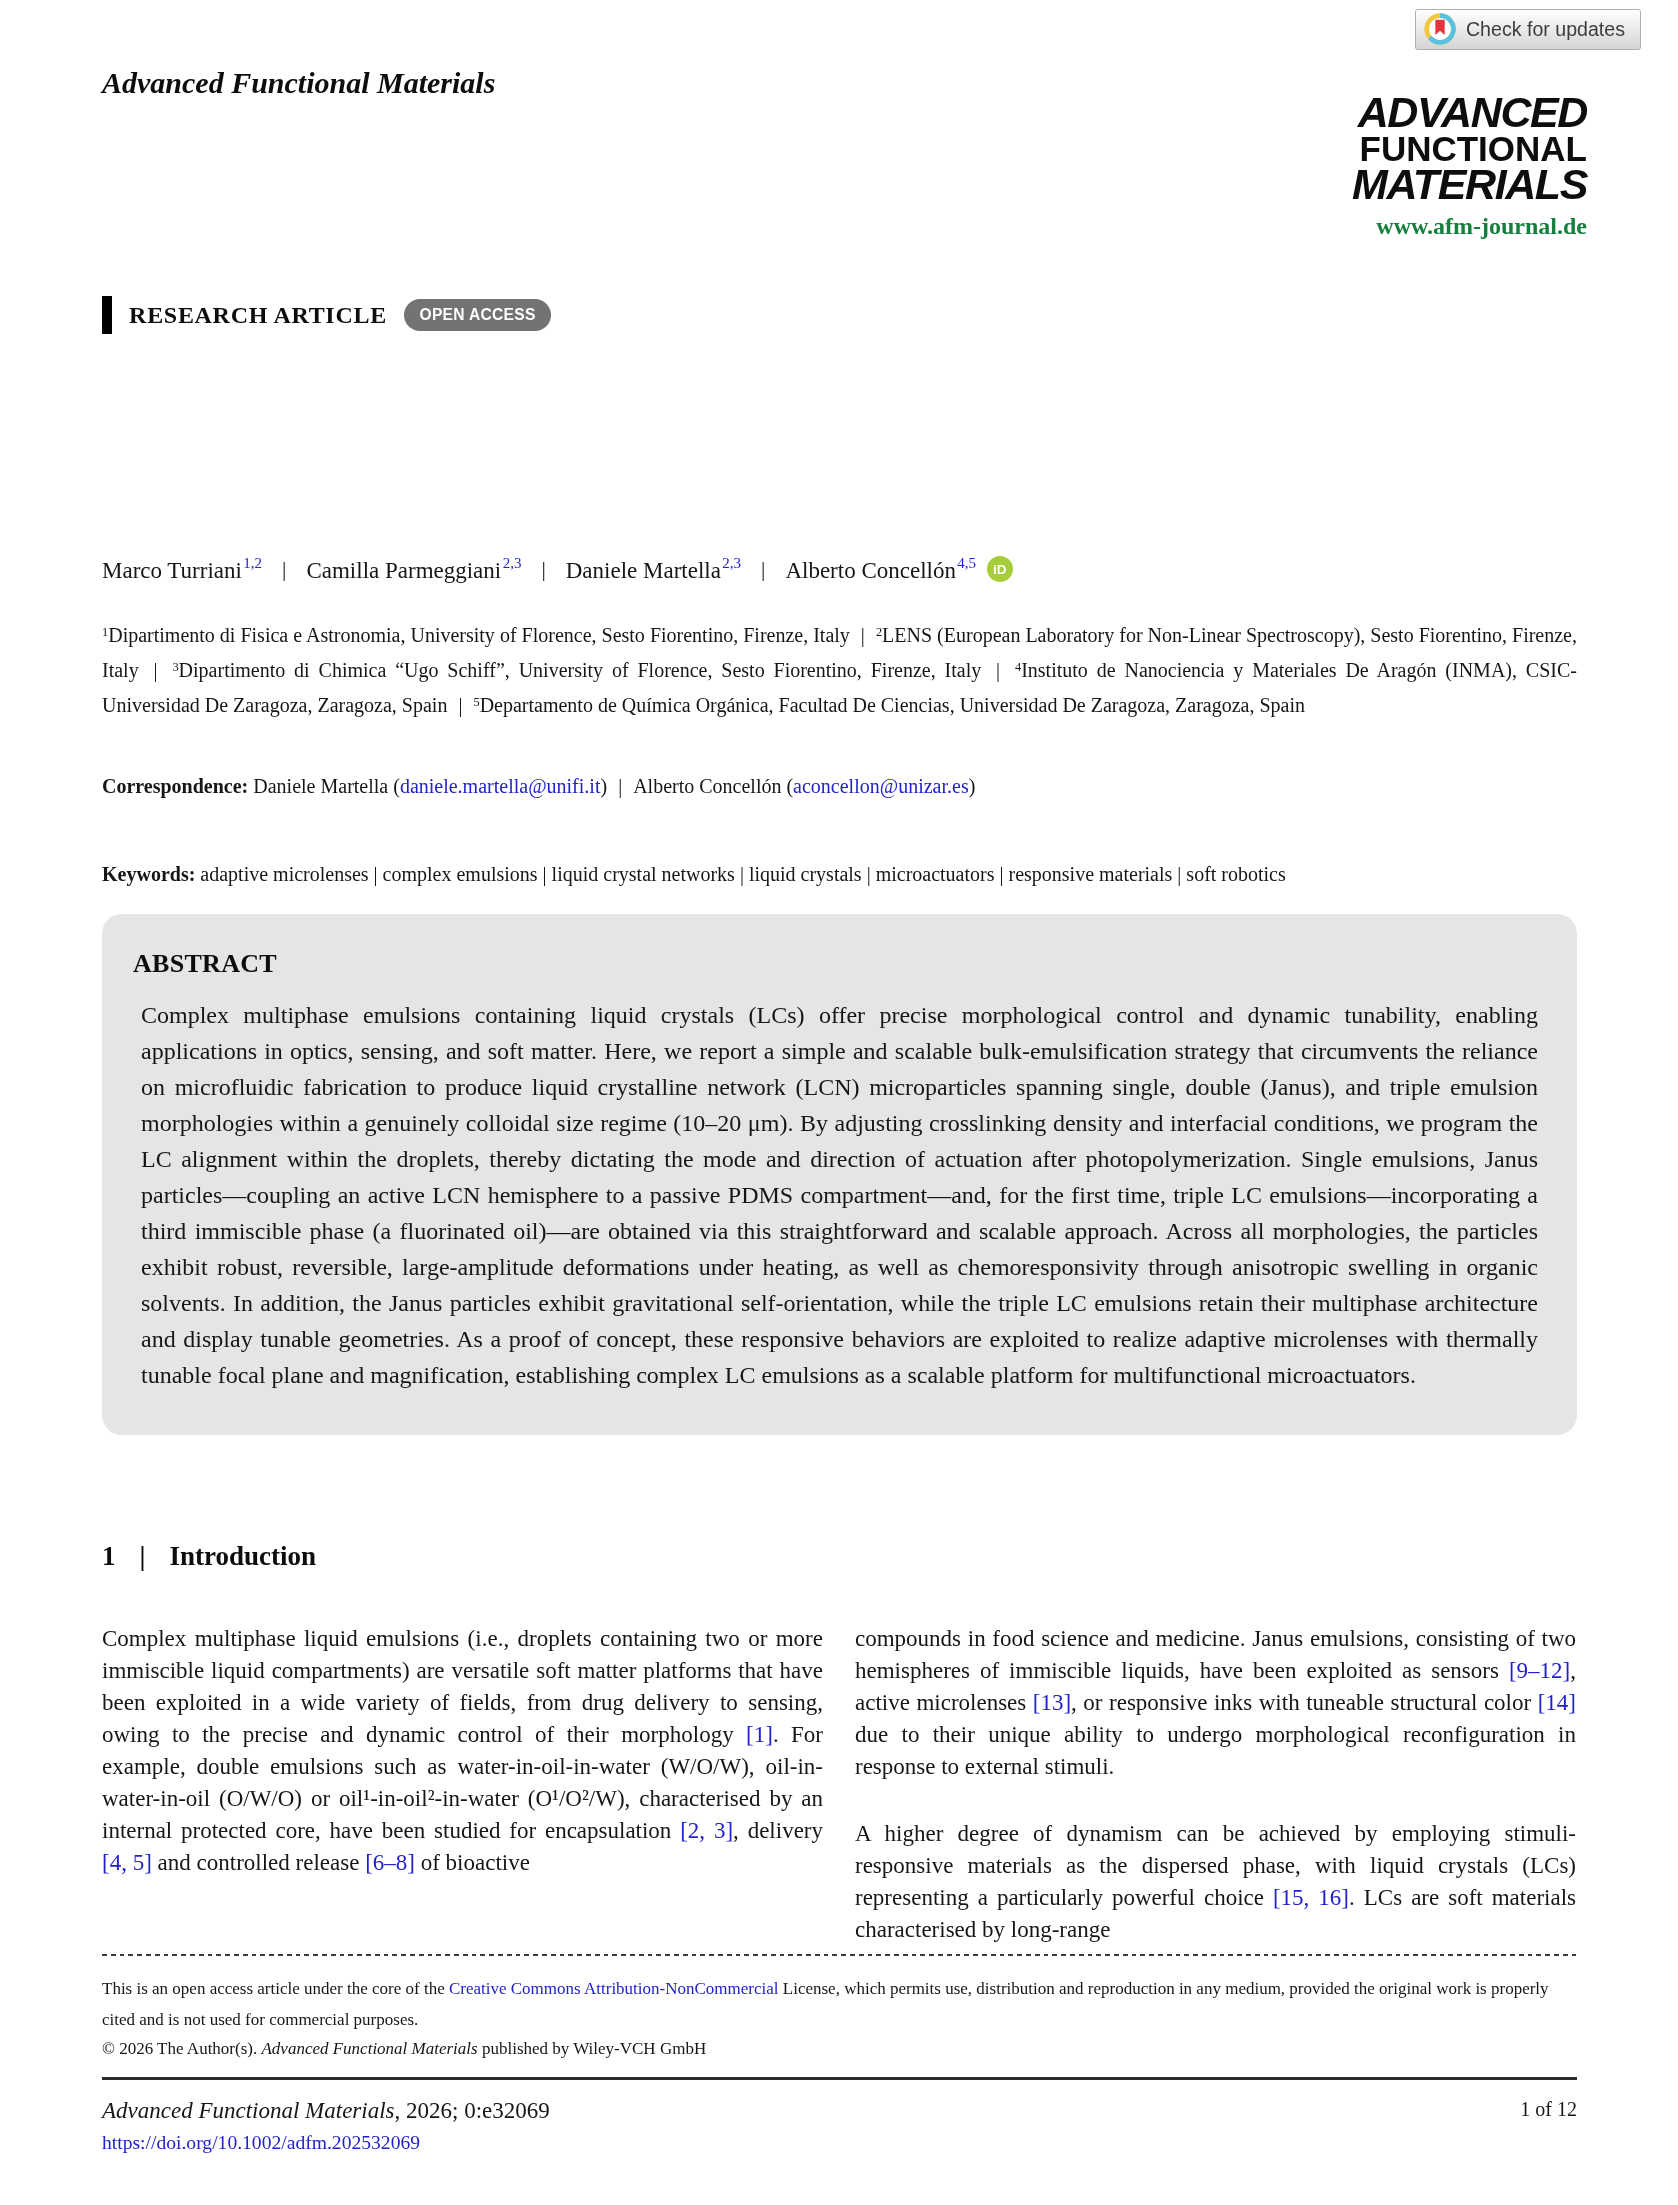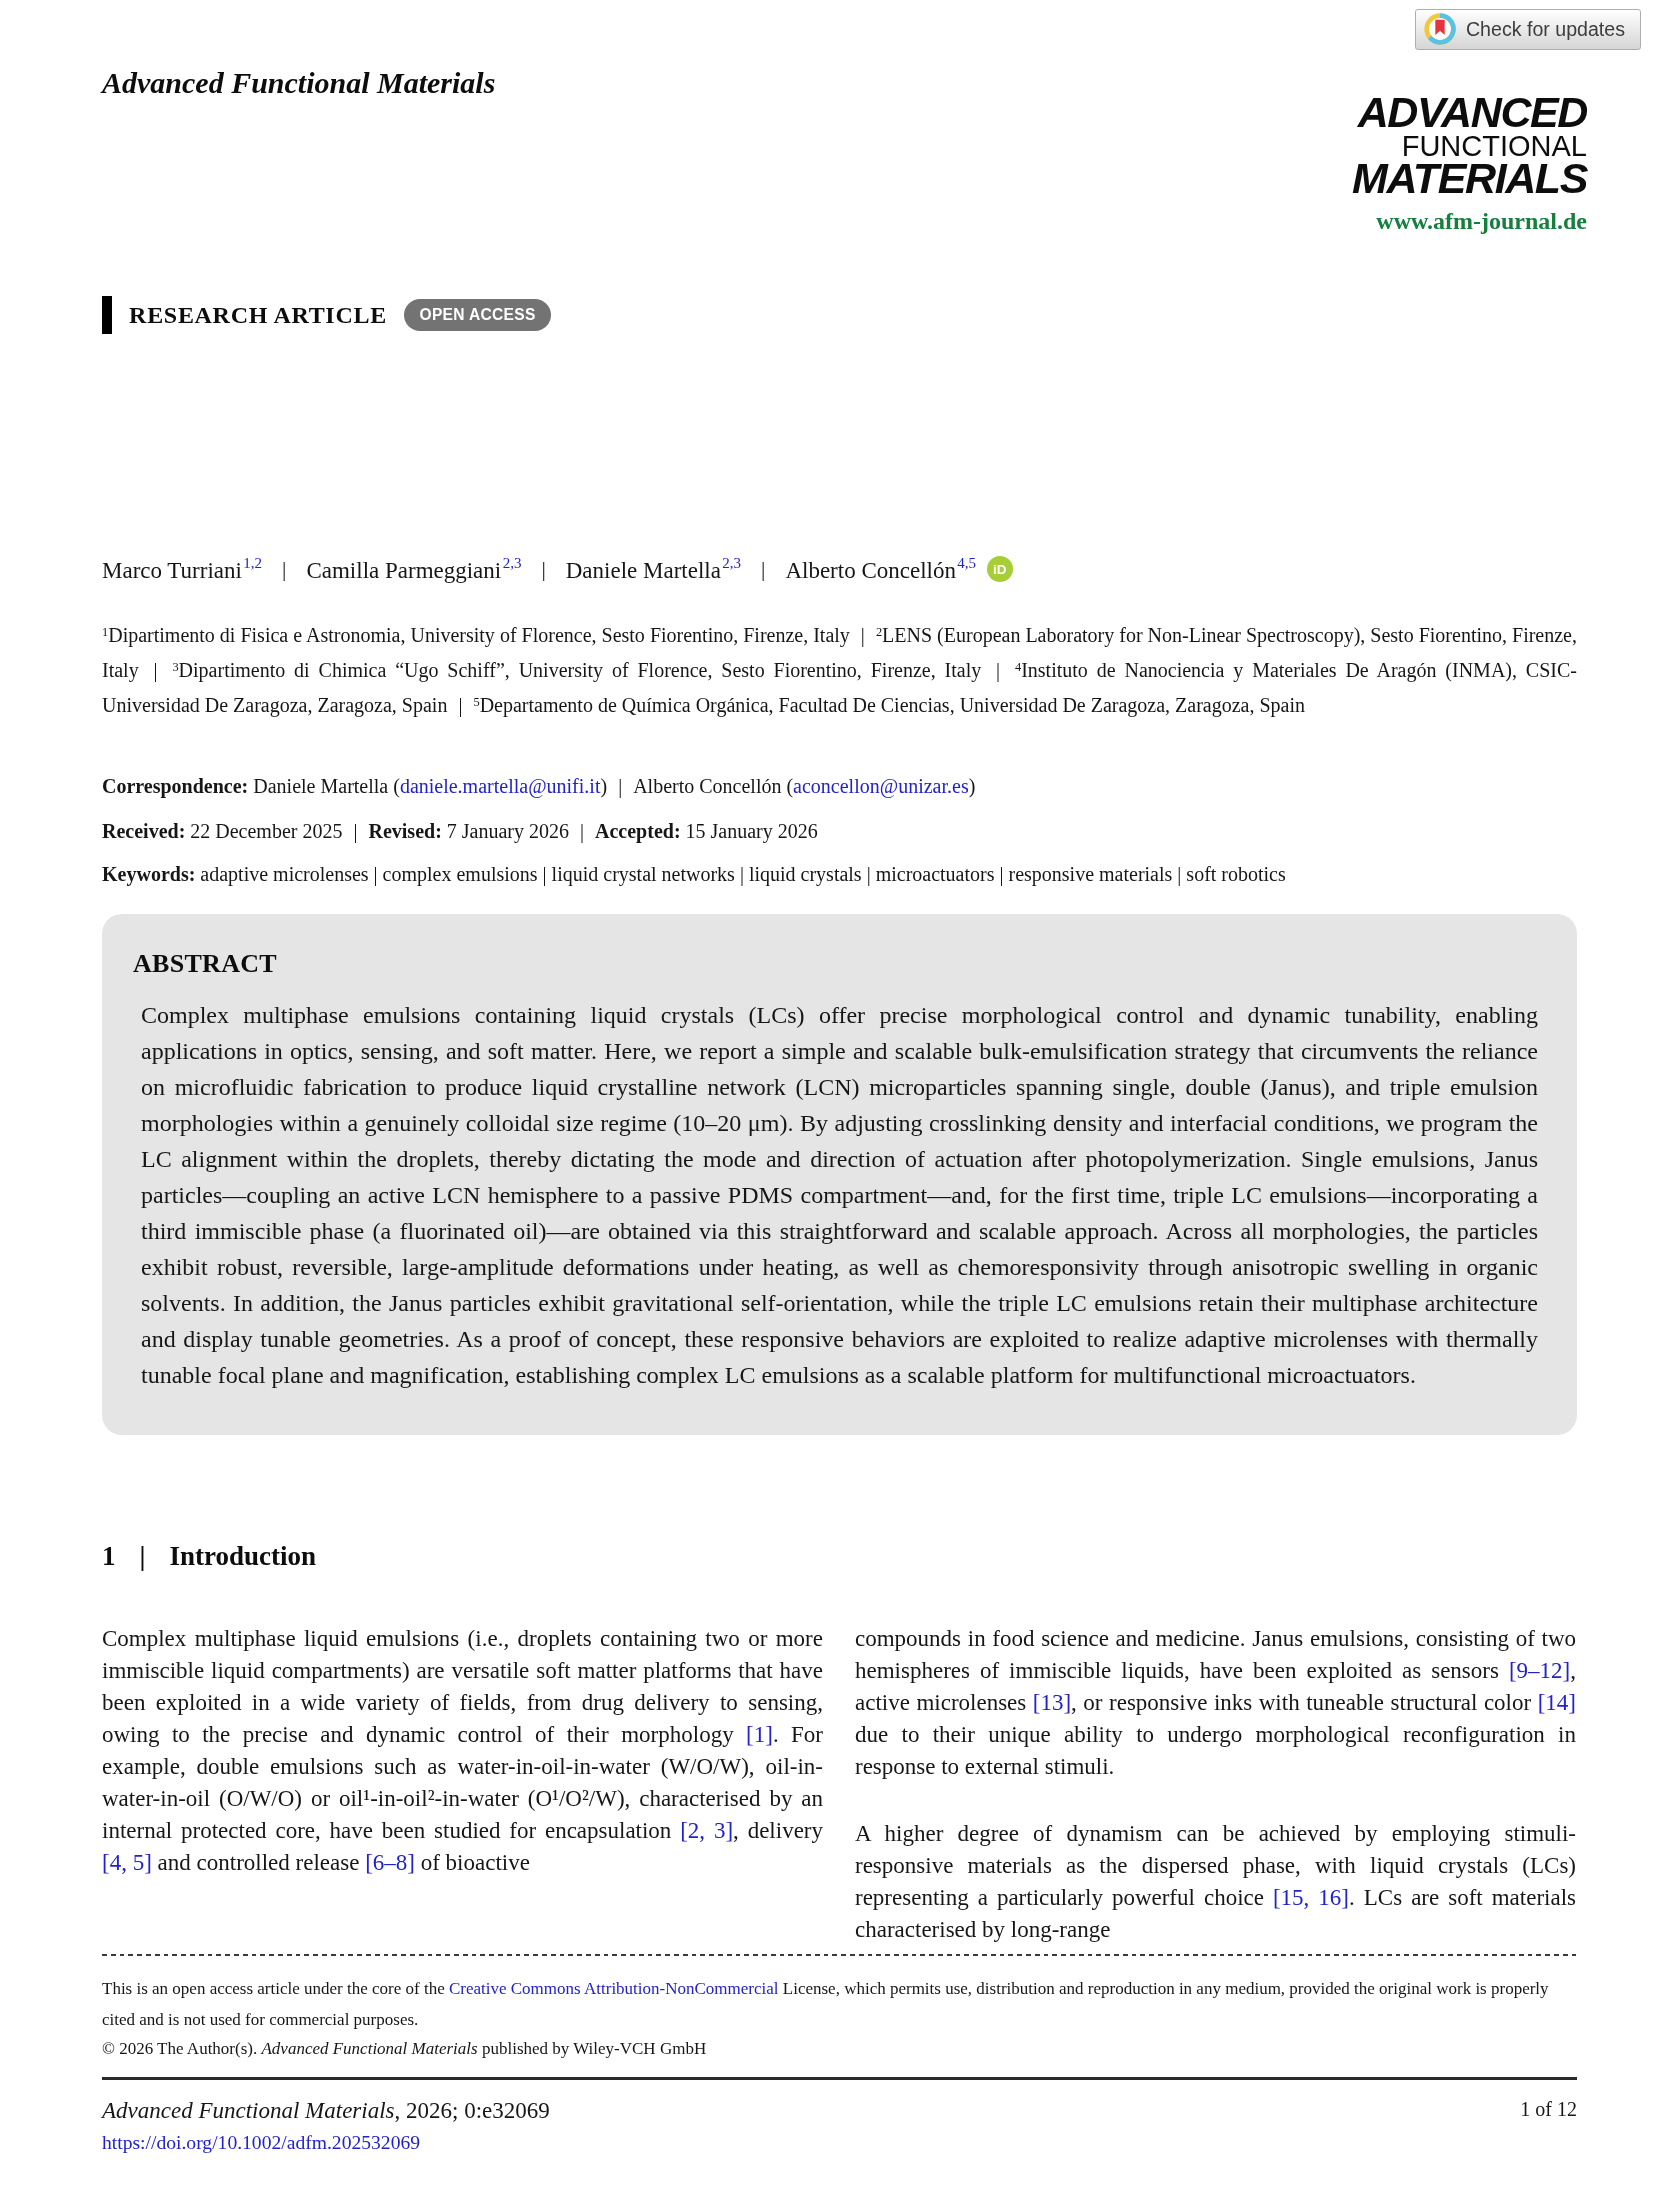--- a/index.html
+++ b/index.html
@@ -21,21 +21,21 @@
     background:linear-gradient(#ffffff, #d5d5d5);
     border:0.7px solid #aeaeae; border-radius:2.7px;
     cursor:pointer;
   }
   .cm-text { font-family:"Liberation Sans", sans-serif; font-size:19.6px; color:#3d3d3d; }
   .logo {
     right:91px; top:93px; text-align:right;
     font-family:"Liberation Sans", sans-serif; color:#0d0d0d; line-height:0.92;
   }
   .logo-l1, .logo-l3 { font-size:43px; font-weight:bold; font-style:italic; letter-spacing:-1.4px; }
-  .logo-l2 { font-size:29px; font-weight:normal; letter-spacing:0px; }
+  .logo-l2 { font-size:35px; font-weight:bold; letter-spacing:0px; }
   .afm-url {
     margin-top:10.8px; display:block;
     font-family:"Liberation Serif", serif; font-weight:bold; font-size:24px;
     color:#15803d; text-decoration:none;
   }
 
   
   .type-row { left:102px; top:296px; display:flex; align-items:center; gap:17.6px; }
   .type-bar { width:9.5px; height:38px; background:#000; }
   .type-label { font-weight:bold; font-size:24px; letter-spacing:0.7px; color:#0d0d0d; }
@@ -151,21 +151,20 @@
     <span><span>Camilla Parmeggiani</span><span class="au-sup">2,3</span></span>
     <span class="au-sep">|</span>
     <span><span>Daniele Martella</span><span class="au-sup">2,3</span></span>
     <span class="au-sep">|</span>
     <span><span>Alberto Concellón</span><span class="au-sup">4,5</span></span>
     <span class="orcid">iD</span>
   </div>
 
   <p class="abs affiliations rich"><span class="sup">1</span><span>Dipartimento di Fisica e Astronomia, University of Florence, Sesto Fiorentino, Firenze, Italy</span><span class="sep"> | </span><span class="sup">2</span><span>LENS (European Laboratory for Non-Linear Spectroscopy), Sesto Fiorentino, Firenze, Italy</span><span class="sep"> | </span><span class="sup">3</span><span>Dipartimento di Chimica “Ugo Schiff”, University of Florence, Sesto Fiorentino, Firenze, Italy</span><span class="sep"> | </span><span class="sup">4</span><span>Instituto de Nanociencia y Materiales De Aragón (INMA), CSIC-Universidad De Zaragoza, Zaragoza, Spain</span><span class="sep"> | </span><span class="sup">5</span><span>Departamento de Química Orgánica, Facultad De Ciencias, Universidad De Zaragoza, Zaragoza, Spain</span></p>
   <p class="abs meta-line correspondence rich"><span class="bold">Correspondence: </span><span>Daniele Martella (</span><span class="link">daniele.martella@unifi.it</span><span>)</span><span class="sep"> | </span><span>Alberto Concellón (</span><span class="link">aconcellon@unizar.es</span><span>)</span></p>
-  <p class="abs meta-line dates rich"><span class="bold">Received: </span><span>22 December 2025</span><span class="sep"> | </span><span class="bold">Revised: </span><span>7 January 2026</span><span class="sep"> | </span><span class="bold">Accepted: </span><span>15 January 2026</span></p>
   <p class="abs meta-line keywords rich"><span class="bold">Keywords: </span><span>adaptive microlenses | complex emulsions | liquid crystal networks | liquid crystals | microactuators | responsive materials | soft robotics</span></p>
 
   <section class="abs abstract">
     <h2>ABSTRACT</h2>
     <p>Complex multiphase emulsions containing liquid crystals (LCs) offer precise morphological control and dynamic tunability, enabling applications in optics, sensing, and soft matter. Here, we report a simple and scalable bulk-emulsification strategy that circumvents the reliance on microfluidic fabrication to produce liquid crystalline network (LCN) microparticles spanning single, double (Janus), and triple emulsion morphologies within a genuinely colloidal size regime (10–20 μm). By adjusting crosslinking density and interfacial conditions, we program the LC alignment within the droplets, thereby dictating the mode and direction of actuation after photopolymerization. Single emulsions, Janus particles—coupling an active LCN hemisphere to a passive PDMS compartment—and, for the first time, triple LC emulsions—incorporating a third immiscible phase (a fluorinated oil)—are obtained via this straightforward and scalable approach. Across all morphologies, the particles exhibit robust, reversible, large-amplitude deformations under heating, as well as chemoresponsivity through anisotropic swelling in organic solvents. In addition, the Janus particles exhibit gravitational self-orientation, while the triple LC emulsions retain their multiphase architecture and display tunable geometries. As a proof of concept, these responsive behaviors are exploited to realize adaptive microlenses with thermally tunable focal plane and magnification, establishing complex LC emulsions as a scalable platform for multifunctional microactuators.</p>
   </section>
 
   <div class="abs section-heading">
     <span>1</span>
     <span>|</span>

